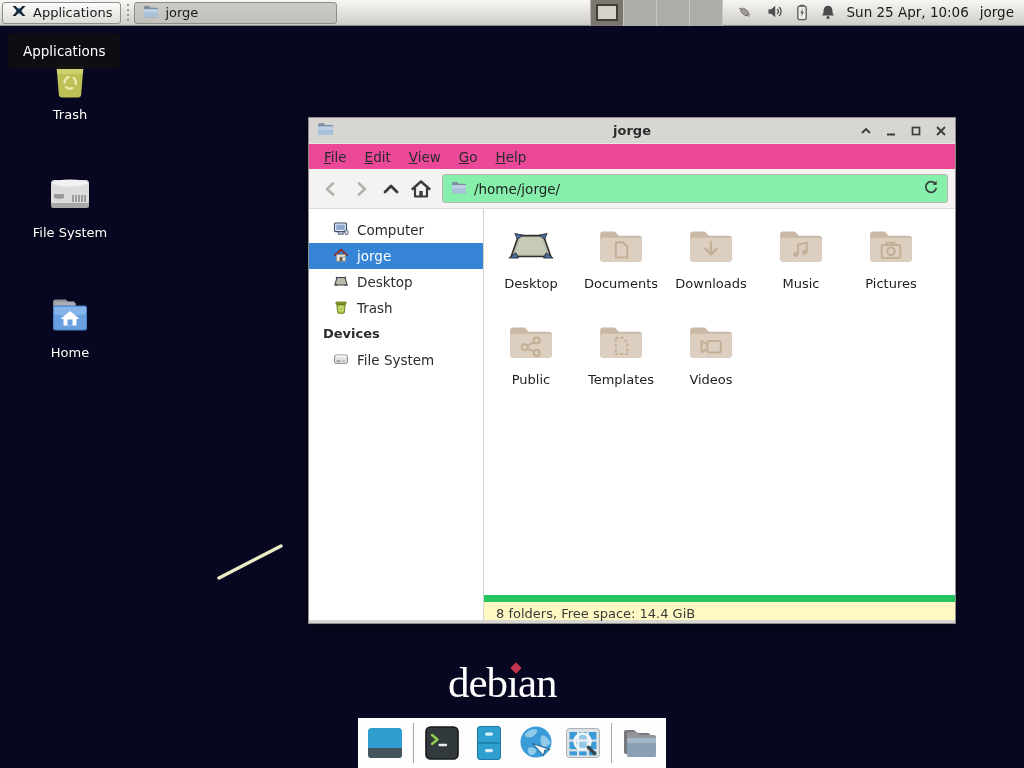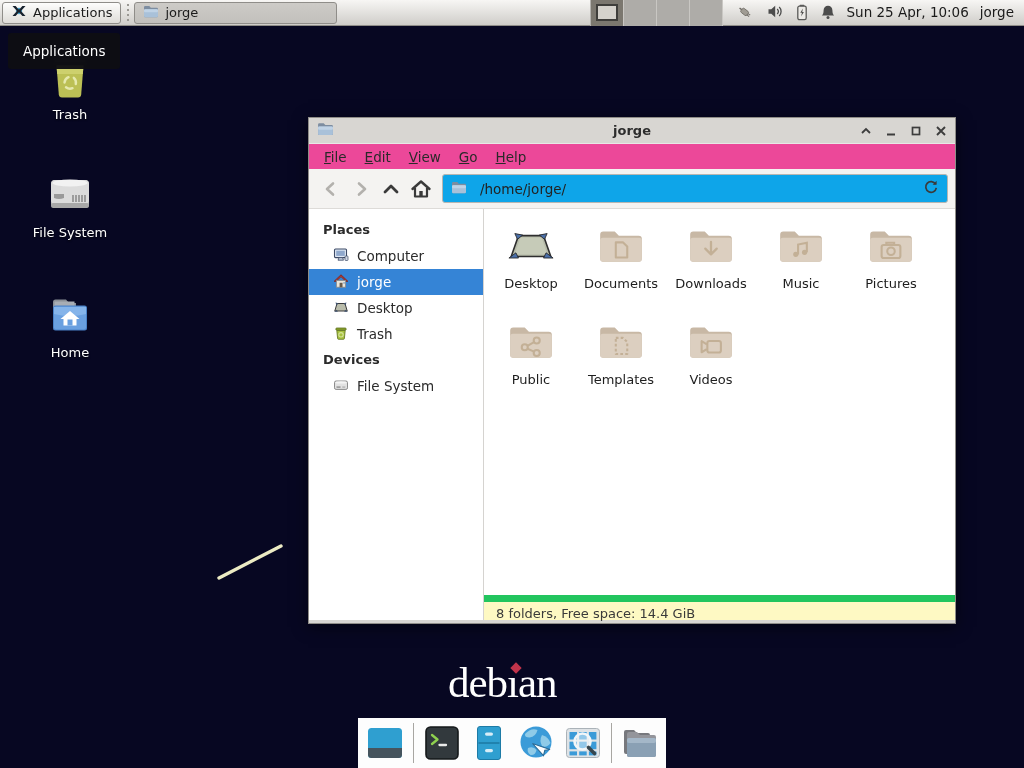--- a/index.html
+++ b/index.html
@@ -48,22 +48,22 @@
                 font-weight:bold; color:#2d2d2d; pointer-events:none; }
   .win-controls { margin-left:auto; display:flex; align-items:center; gap:13px; z-index:1; }
   .win-controls svg { display:block; }
   .menubar { height:26px; background:#ec4899; display:flex; align-items:center; padding-left:6px;
              border-top:1px solid #e9e8e6; }
   .menu-item { display:inline-block; padding:0 9px; font-size:13.5px; color:#2a2a2a; line-height:26px; }
   .menu-item::first-letter { text-decoration:underline; }
   .toolbar { height:40px; background:#f4f3f1; display:flex; align-items:center; padding:0 7px;
              border-bottom:1px solid #dddbd8; }
   .nav-btn { width:30px; height:30px; display:flex; align-items:center; justify-content:center; }
-  .pathbar { flex:1; height:29px; margin-left:6px; background:#0ea5e9; border:1px solid #b8b6b2;
-             border-radius:3px; display:flex; align-items:center; padding:0 8px; gap:13px; }
+  .pathbar { flex:1; height:29px; margin-left:6px; background:#86efac; border:1px solid #b8b6b2;
+             border-radius:3px; display:flex; align-items:center; padding:0 8px; gap:7px; }
   .path-text { flex:1; font-size:13.5px; color:#222; }
   .win-body { flex:1; display:flex; background:#fff; min-height:0; border-bottom:3px solid #d8d6d2; }
   .sidebar { width:175px; background:#fff; border-right:1px solid #d5d3d0; padding-top:8px; }
   .side-header { height:26px; line-height:26px; padding-left:14px; font-size:13px;
                  font-weight:bold; color:#2b2b2b; }
   .side-item { height:26px; display:flex; align-items:center; gap:8px; padding-left:24px;
                font-size:13.5px; color:#2b2b2b; }
   .side-item.selected { background:#3584d6; color:#fff; }
   .main-pane { flex:1; display:flex; flex-direction:column; min-width:0; }
   .file-grid { flex:1; display:grid; grid-template-columns:repeat(5,90px); grid-auto-rows:96px;
@@ -297,21 +297,20 @@
         <svg width="16" height="16" viewBox="0 0 16 16">
           <path d="M12.6,5.2 A5.3,5.3 0 1 0 13.3,8.8" stroke="#3a3a3a" stroke-width="1.7" fill="none"></path>
           <path d="M13.6,1.8 V5.8 H9.6 Z" fill="#3a3a3a"></path>
         </svg>
       </span>
     </div>
   </div>
 
   <div class="win-body">
     <div class="sidebar">
-      <div class="side-header">Places</div>
 
       <div class="side-item">
         <span>
           <svg width="16" height="16" viewBox="0 0 16 16">
             <rect x="1.5" y="2" width="12" height="8.6" rx="1" fill="#dfe8f4" stroke="#3c4a66" stroke-width="1.1"></rect>
             <rect x="3.2" y="3.7" width="8.6" height="5.2" fill="#8fa8cc"></rect>
             <path d="M6,10.6 H9.5 L10.5,13.2 H5 Z" fill="#c2cdde" stroke="#3c4a66" stroke-width="0.8"></path>
             <rect x="12" y="9" width="3" height="4.5" rx="0.7" fill="#cfd6e2" stroke="#3c4a66" stroke-width="0.7"></rect>
           </svg>
         </span>

